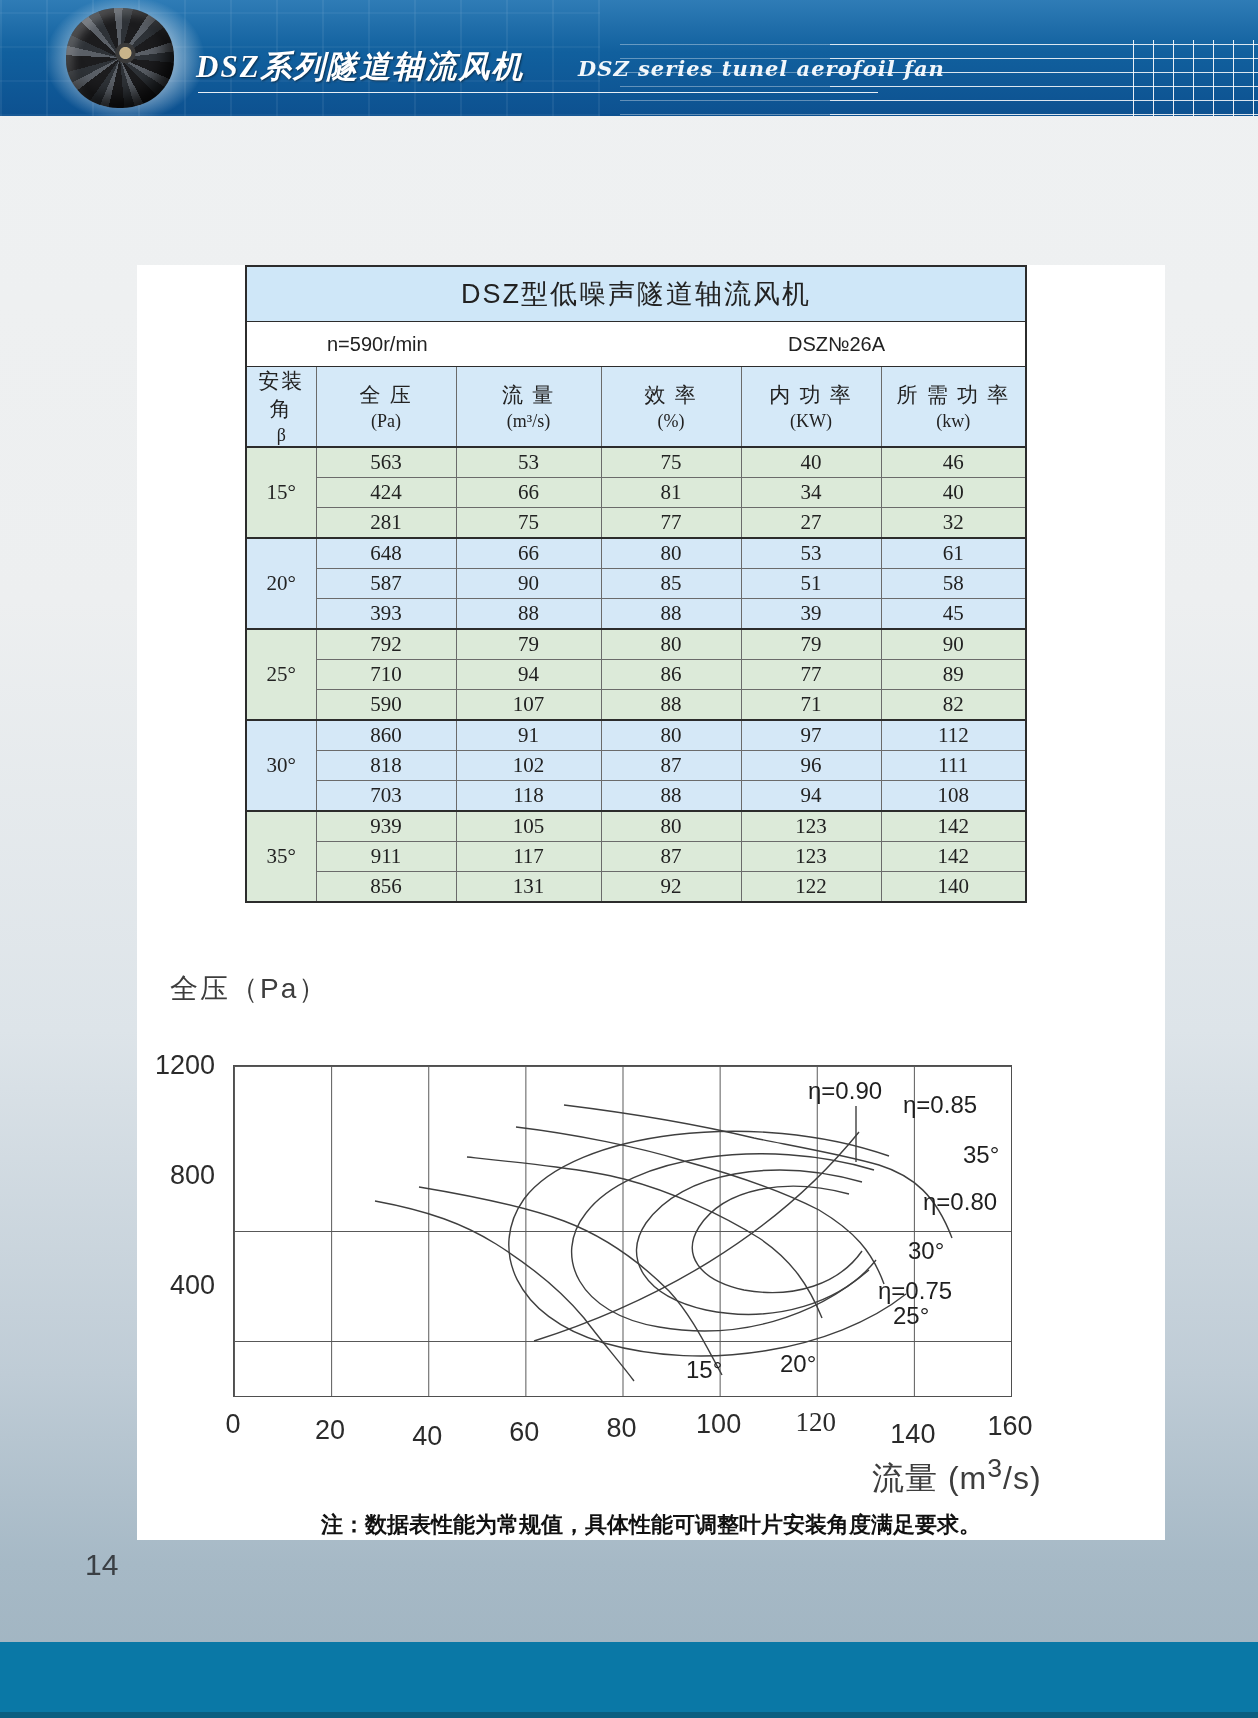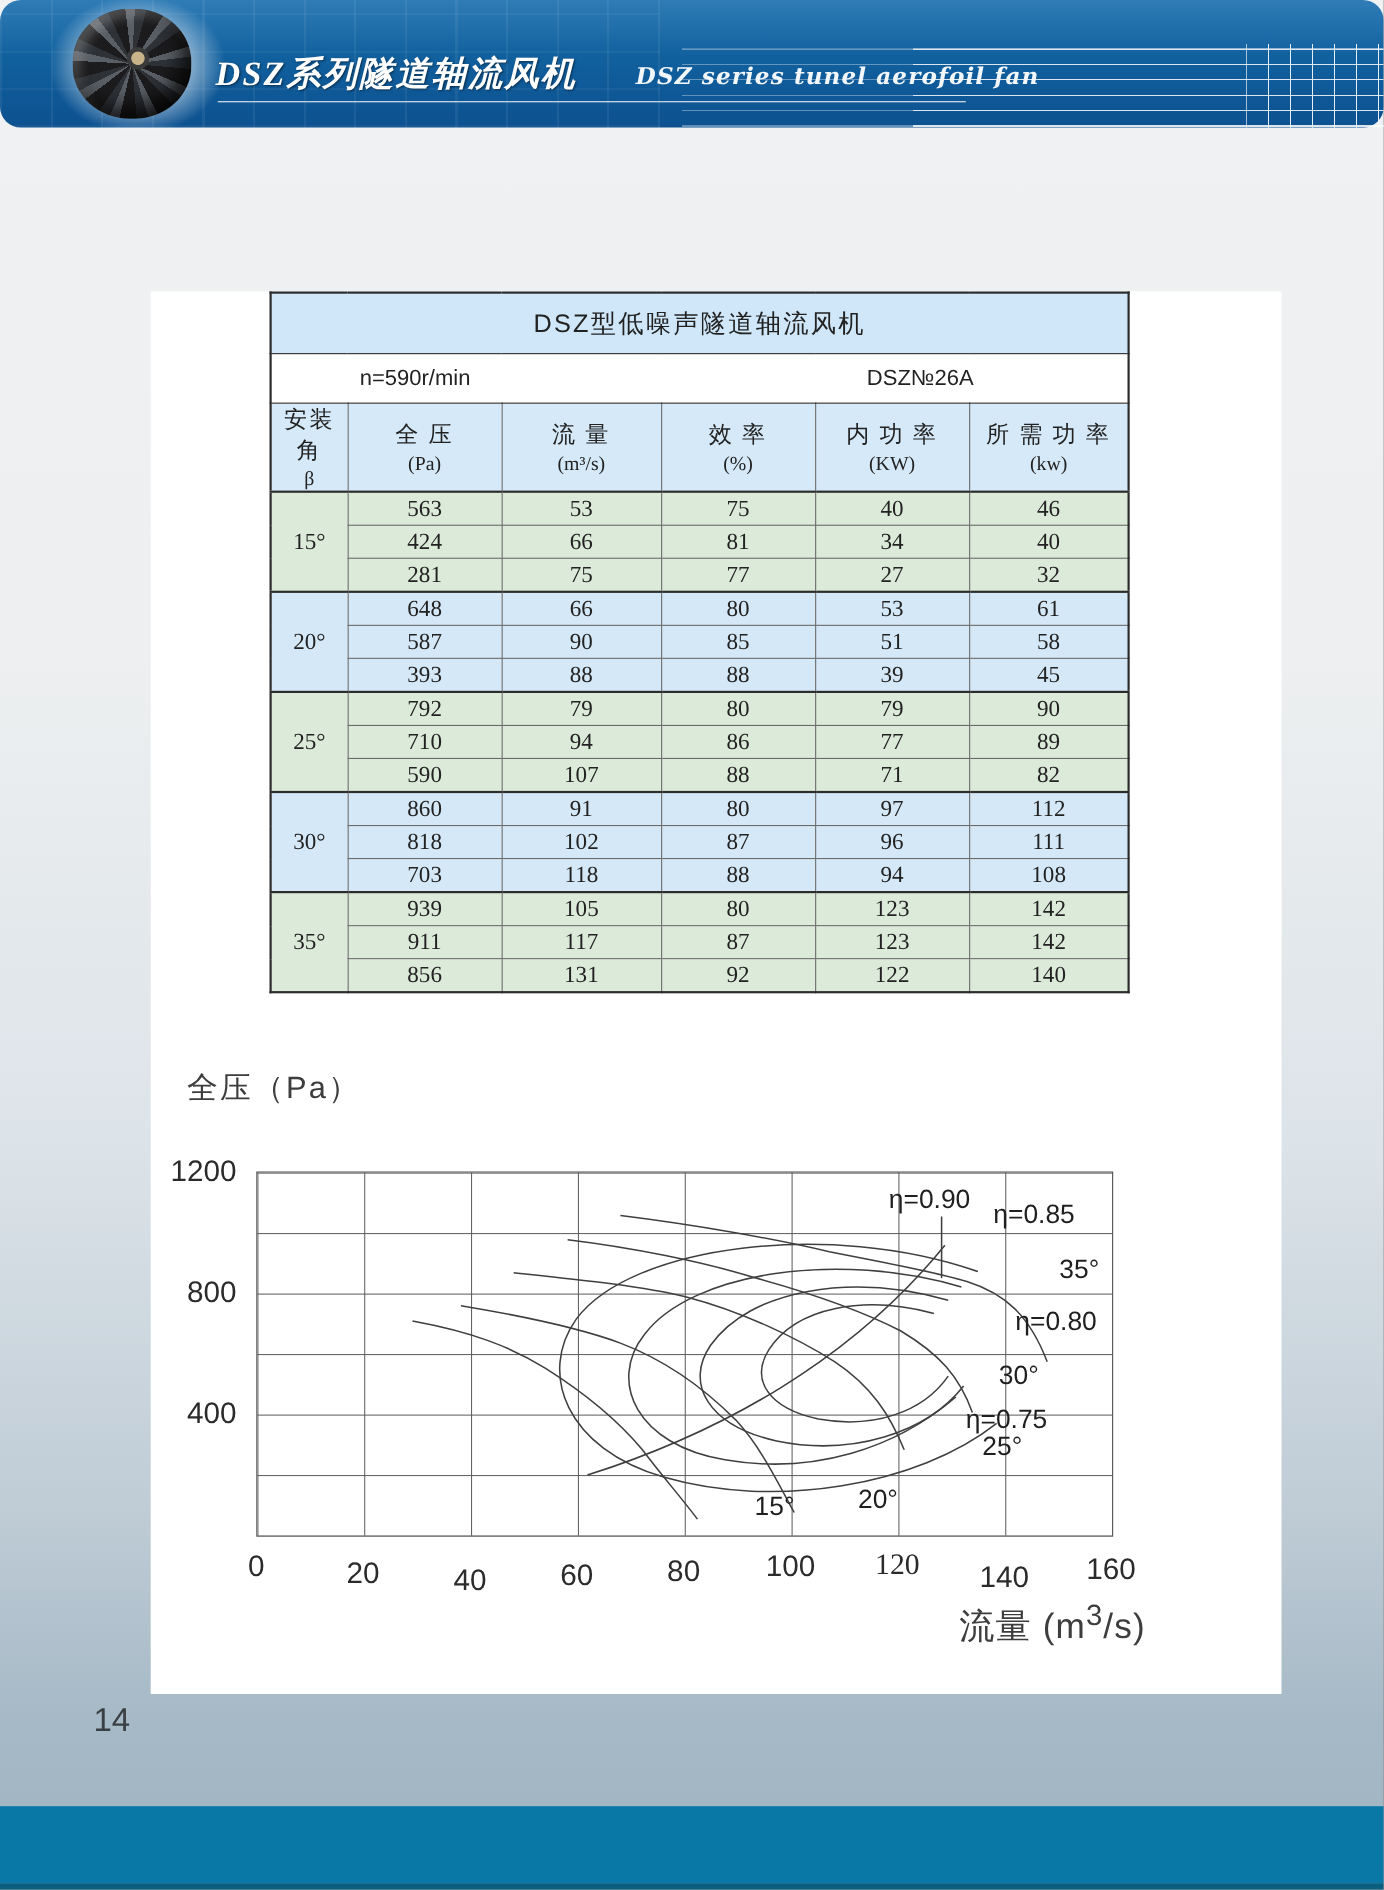--- a/index.html
+++ b/index.html
@@ -1,21 +1,21 @@
 <!DOCTYPE html>
 <html><head>
 <meta charset="utf-8">
 <style>
   html,body{margin:0;padding:0;background:#777;}
   .page{position:relative;width:1258px;height:1718px;overflow:hidden;margin:0 auto;
     font-family:"Liberation Sans",sans-serif;
     background:linear-gradient(180deg,#eff1f2 0%,#edeff0 35%,#dde4e9 60%,#bfccd6 80%,#a6b9c6 91%,#9fb3c0 100%);}
   
   .header{position:absolute;left:0;top:0;width:1258px;height:116px;
-    background:linear-gradient(180deg,#2f7cb6 0%,#11609e 45%,#0d5190 100%);border-radius:19px;}
+    background:linear-gradient(180deg,#2f7cb6 0%,#11609e 45%,#0d5190 100%);}
   .header .circuit{position:absolute;inset:0;opacity:.25;
     background-image:
       repeating-linear-gradient(90deg,rgba(255,255,255,.25) 0 2px,transparent 2px 46px),
       repeating-linear-gradient(0deg,rgba(255,255,255,.18) 0 2px,transparent 2px 34px);
     background-size:600px 116px;background-repeat:no-repeat;}
   .hline-strong{position:absolute;left:830px;top:44px;width:428px;height:72px;
     background-image:repeating-linear-gradient(180deg,rgba(255,255,255,.85) 0 1px,transparent 1px 14px);}
   .hline-fade{position:absolute;left:620px;top:44px;width:210px;height:72px;opacity:.35;
     background-image:repeating-linear-gradient(180deg,#fff 0 1px,transparent 1px 14px);}
   .vmesh{position:absolute;left:1133px;top:40px;width:125px;height:76px;
@@ -31,21 +31,21 @@
     font-style:italic;font-family:"Liberation Serif",serif;letter-spacing:2px;text-shadow:1px 1px 2px rgba(0,0,0,.5);}
   .title-en{position:absolute;left:578px;top:56px;color:#f2f7fb;font-size:21px;font-style:italic;
     font-family:"DejaVu Serif",serif;letter-spacing:1px;font-weight:bold;}
   .title-rule{position:absolute;left:198px;top:92px;width:680px;height:1px;background:rgba(255,255,255,.9);}
   
   .panel{position:absolute;left:137px;top:265px;width:1028px;height:1275px;background:#ffffff;}
   
   table.spec{position:absolute;left:245px;top:265px;width:780px;border-collapse:collapse;
     border:2px solid #2c2c2c;table-layout:fixed;color:#222;}
   table.spec td,table.spec th{border:1px solid #6b6b6b;text-align:center;vertical-align:middle;padding:0;}
-  tr.t-title td{height:54px;background:#cfe7f8;font-size:23px;letter-spacing:2px;border-bottom:1px solid #2c2c2c;}
+  tr.t-title td{height:54px;background:#cfe7f8;font-size:27px;letter-spacing:2px;border-bottom:1px solid #2c2c2c;}
   tr.t-speed td{height:44px;background:#ffffff;border-bottom:1px solid #2c2c2c;}
   .speed-flex{display:flex;align-items:center;font-size:20px;color:#222;}
   .speed-flex .sp1{margin-left:80px;}
   .speed-flex .sp2{margin-left:auto;margin-right:140px;}
   table.spec thead th{height:58px;background:#d5e9f8;font-weight:normal;border-bottom:2px solid #2c2c2c;}
   .h-name{font-size:21px;letter-spacing:2px;font-family:"Liberation Serif",serif;}
   .h-unit{font-size:18px;font-family:"Liberation Serif",serif;margin-top:2px;}
   table.spec tbody td{height:29px;font-size:21px;font-family:"Liberation Serif",serif;}
   tr.grp-green td{background:#dcead9;}
   tr.grp-blue td{background:#d5e8f7;}
@@ -277,20 +277,21 @@
   <span class="cvlabel" style="left:963px;top:1141px;">35°</span>
   <span class="cvlabel" style="left:923px;top:1188px;">η=0.80</span>
   <span class="cvlabel" style="left:908px;top:1237px;">30°</span>
   <span class="cvlabel" style="left:878px;top:1277px;">η=0.75</span>
   <span class="cvlabel" style="left:893px;top:1302px;">25°</span>
   <span class="cvlabel" style="left:686px;top:1356px;">15°</span>
   <span class="cvlabel" style="left:780px;top:1350px;">20°</span>
 
   <div class="xlabel">流量 (m<sup>3</sup>/s)</div>
 
+  <div class="note">注：数据表性能为常规值，具体性能可调整叶片安装角度满足要求。</div>
   <div class="pagenum">14</div>
 
   <div class="footer-blue"></div>
   <div class="footer-dark"></div>
 
 <span class="xtick" style="left: 201px; top: 1409px;">0</span>
     <span class="xtick" style="left: 298.125px; top: 1415px;">20</span>
     <span class="xtick" style="left: 395.25px; top: 1421px;">40</span>
     <span class="xtick" style="left: 492.375px; top: 1417px;">60</span>
     <span class="xtick" style="left: 589.5px; top: 1413px;">80</span>

